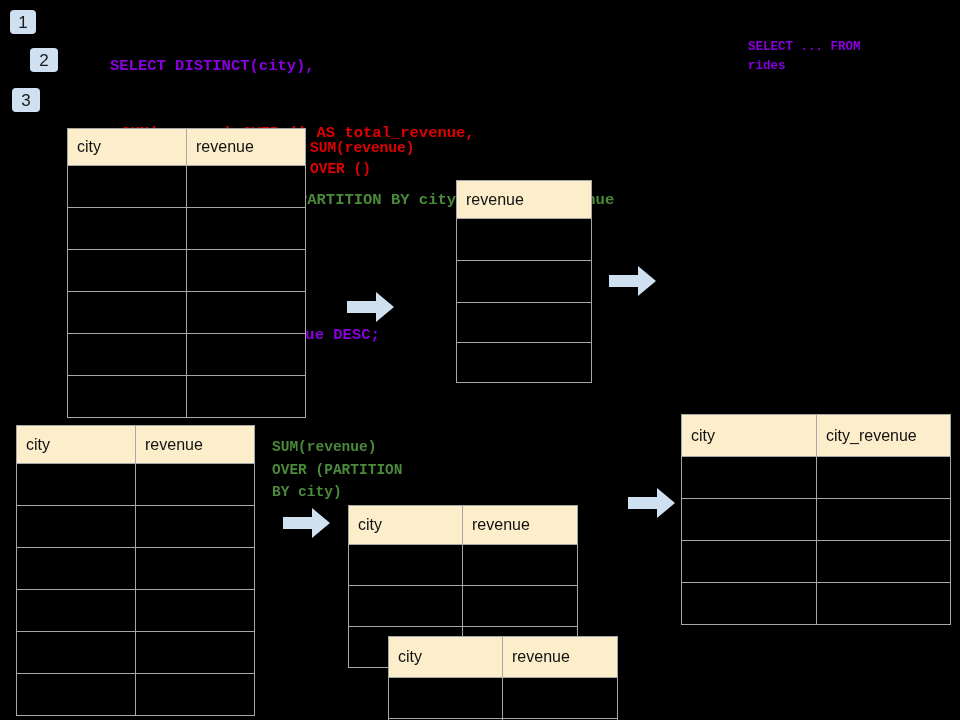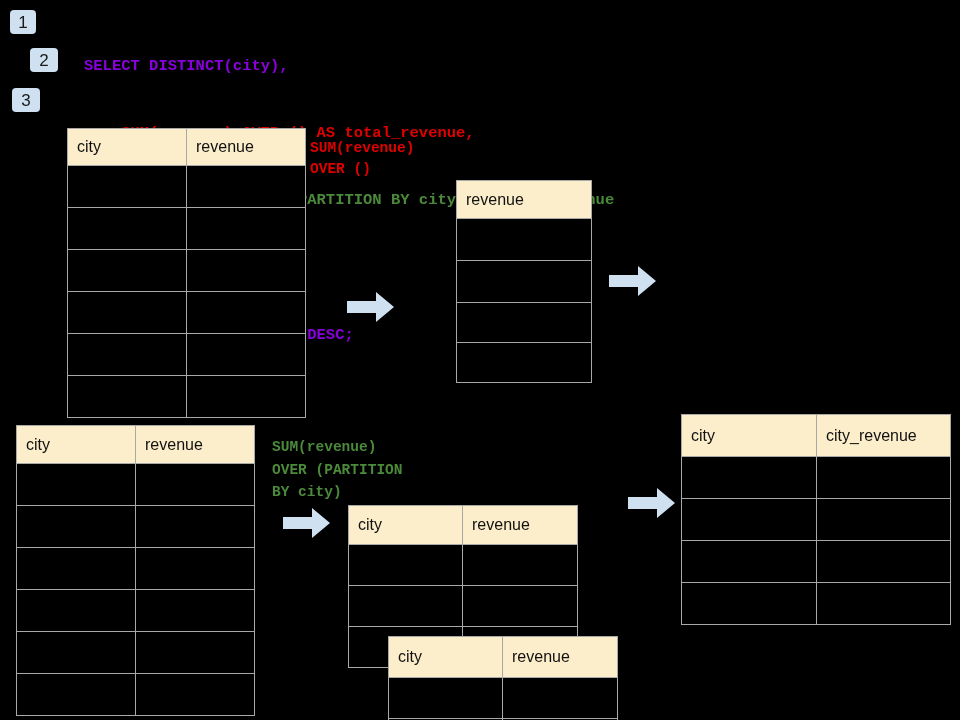--- a/index.html
+++ b/index.html
@@ -16,21 +16,21 @@
     font-family:"Liberation Sans",sans-serif;font-size:17px;line-height:1;
   }
 
   
   .code{
     position:absolute;white-space:pre;
     font-family:"Liberation Mono","DejaVu Sans Mono",monospace;
     font-weight:bold;letter-spacing:0px;
   }
   .code-main{left:84px;top:10px;font-size:15.5px;line-height:22.4px;}
-  .c-purple{color:#8800dd;}
+  .c-purple{color:#8800dd;margin-left:26px;}
   .c-red{color:#e00000;}
   .c-green{color:#4a8a3a;}
 
   .note{
     position:absolute;white-space:pre;font-weight:bold;
     font-family:"Liberation Mono","DejaVu Sans Mono",monospace;
   }
   .note-side{left:748px;top:38px;font-size:12.5px;line-height:19px;color:#8800dd;}
   .note-red{left:310px;top:138px;font-size:14.5px;line-height:21px;color:#e00000;}
   .note-green{left:272px;top:436px;font-size:14.5px;line-height:22.5px;color:#4a8a3a;}
@@ -65,20 +65,22 @@
   </div>
 
   <div class="code code-main">
     <div class="c-purple">SELECT DISTINCT(city),</div>
     <div class="c-red">    SUM(revenue) OVER () AS total_revenue,</div>
     <div class="c-green">    SUM(revenue) OVER (PARTITION BY city) as city_revenue</div>
     <div class="c-purple">  FROM rides</div>
     <div class="c-purple">  ORDER by city_revenue DESC;</div>
   </div>
 
+  <div class="note note-side">SELECT ... FROM
+rides</div>
 
   <div class="note note-red">SUM(revenue)
 OVER ()</div>
 
   <div class="note note-green">SUM(revenue)
 OVER (PARTITION
 BY city)</div>
 
   <table class="tbl" style="left:67px;top:128px;width:238px;">
     <colgroup>

